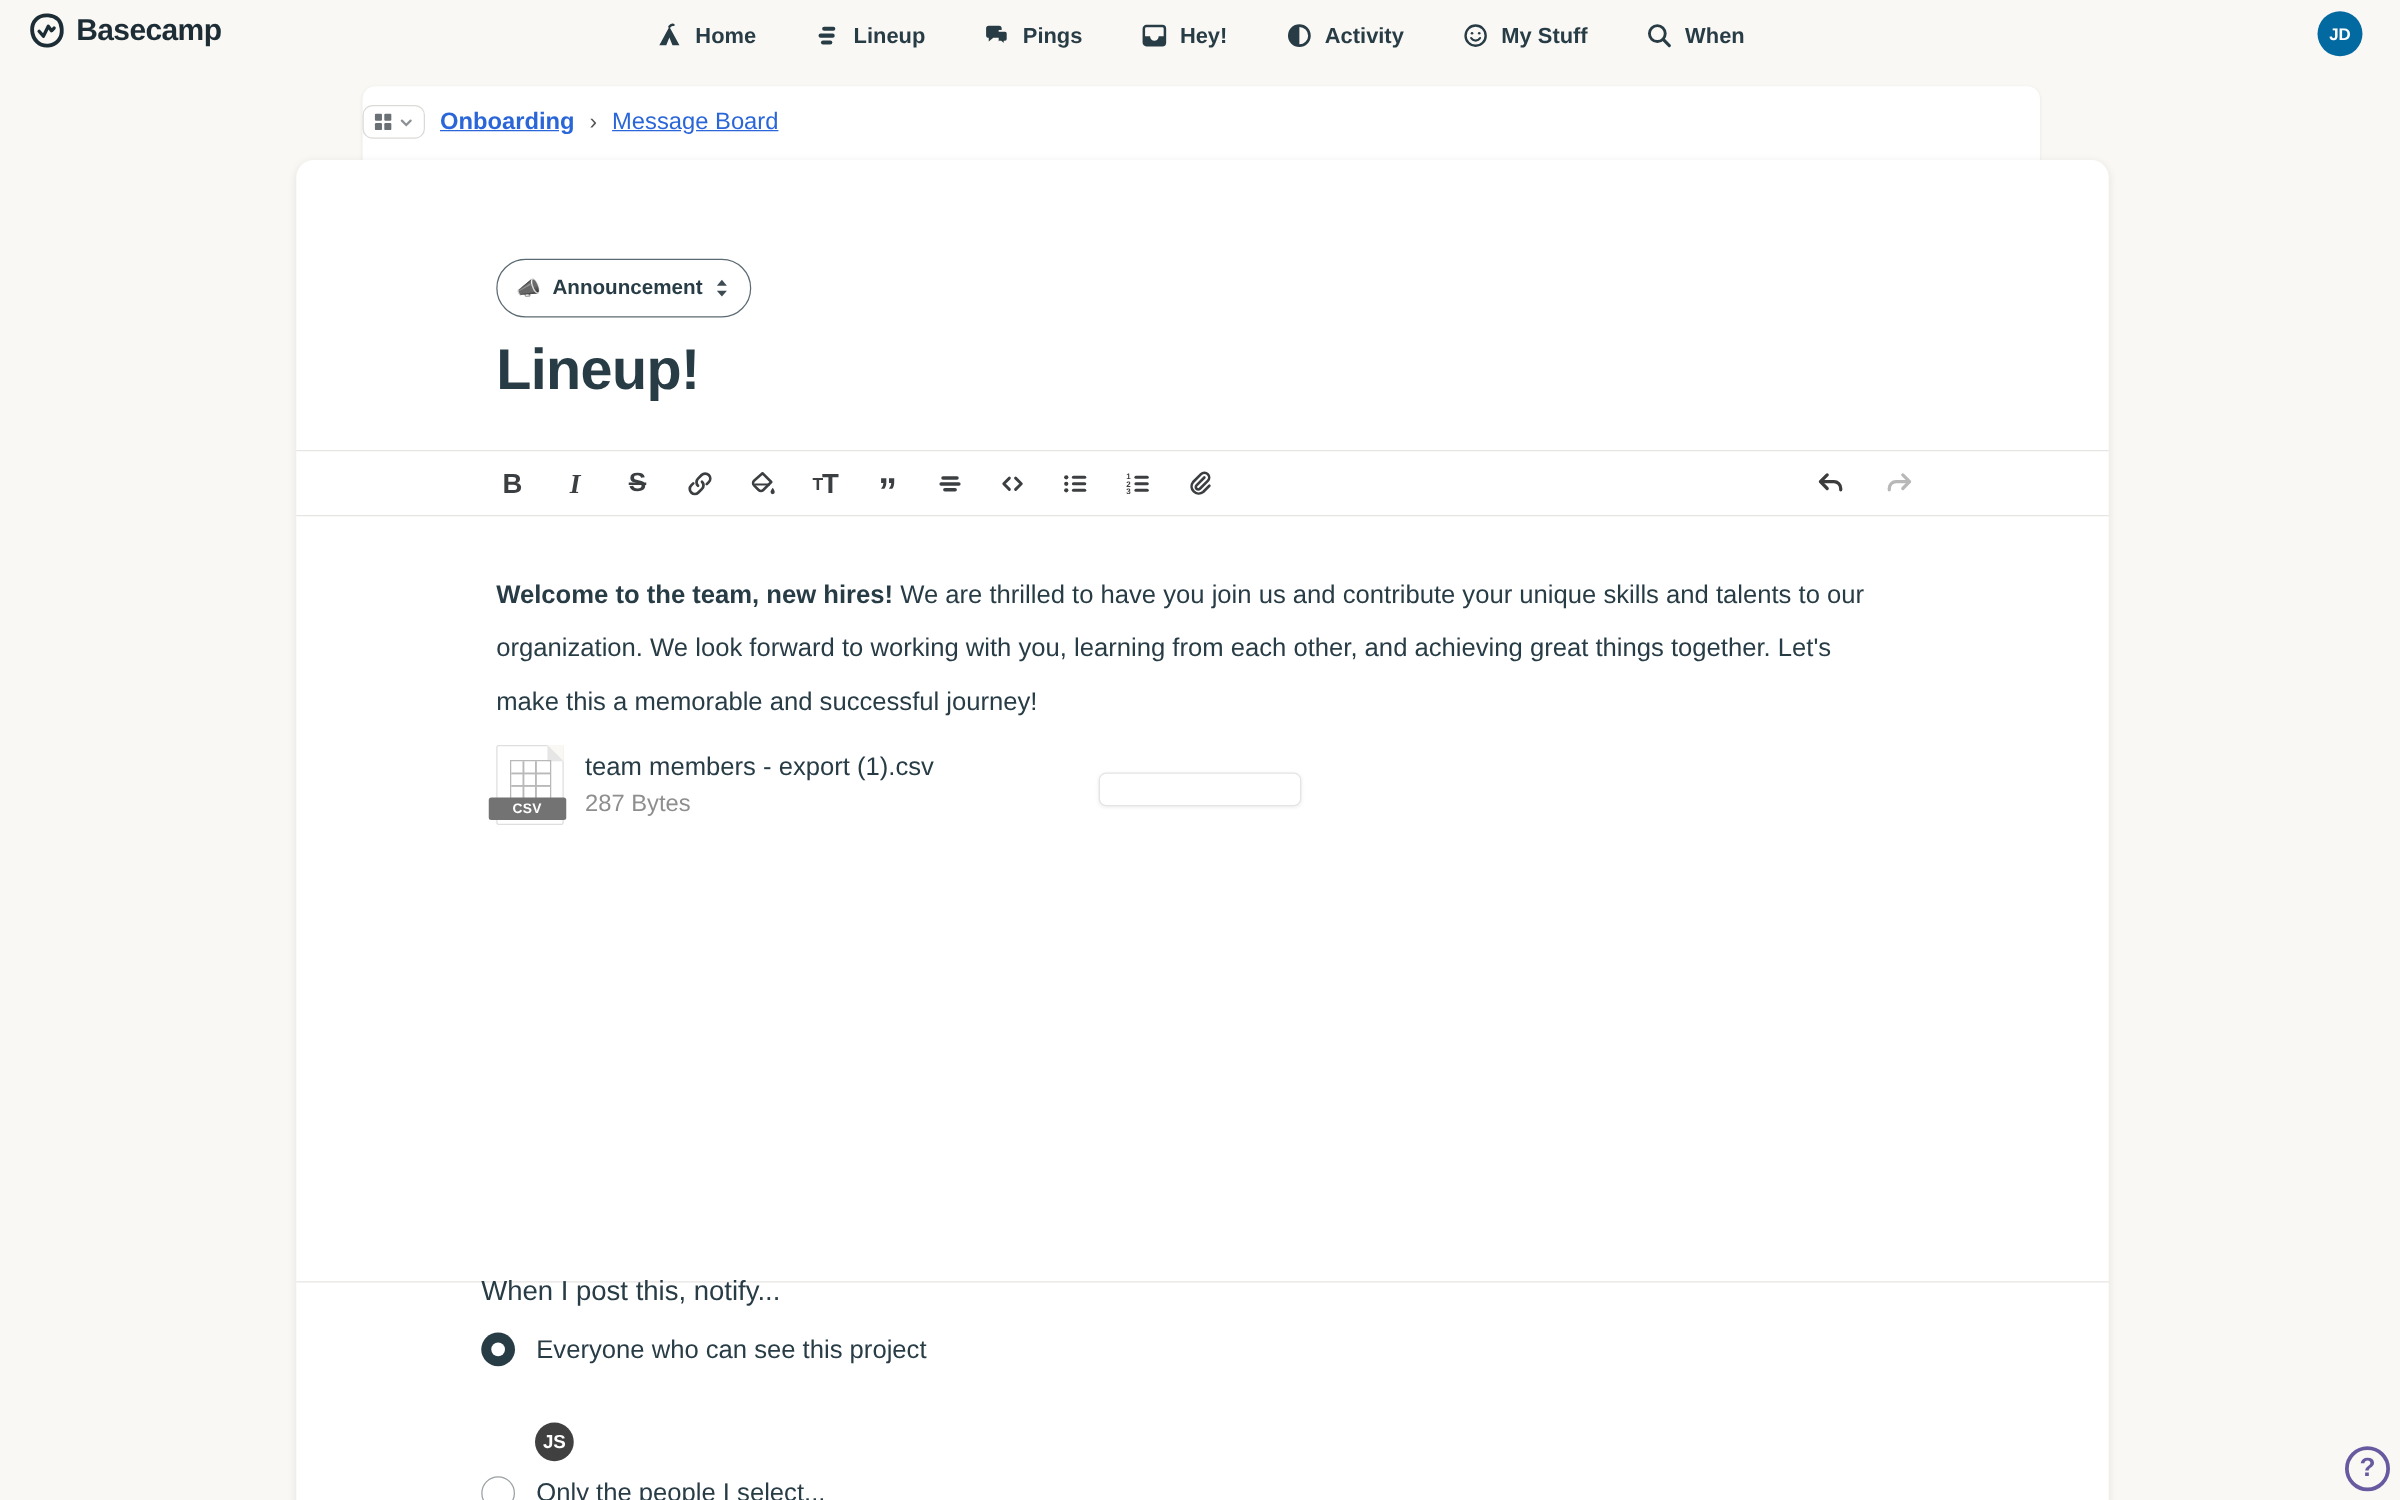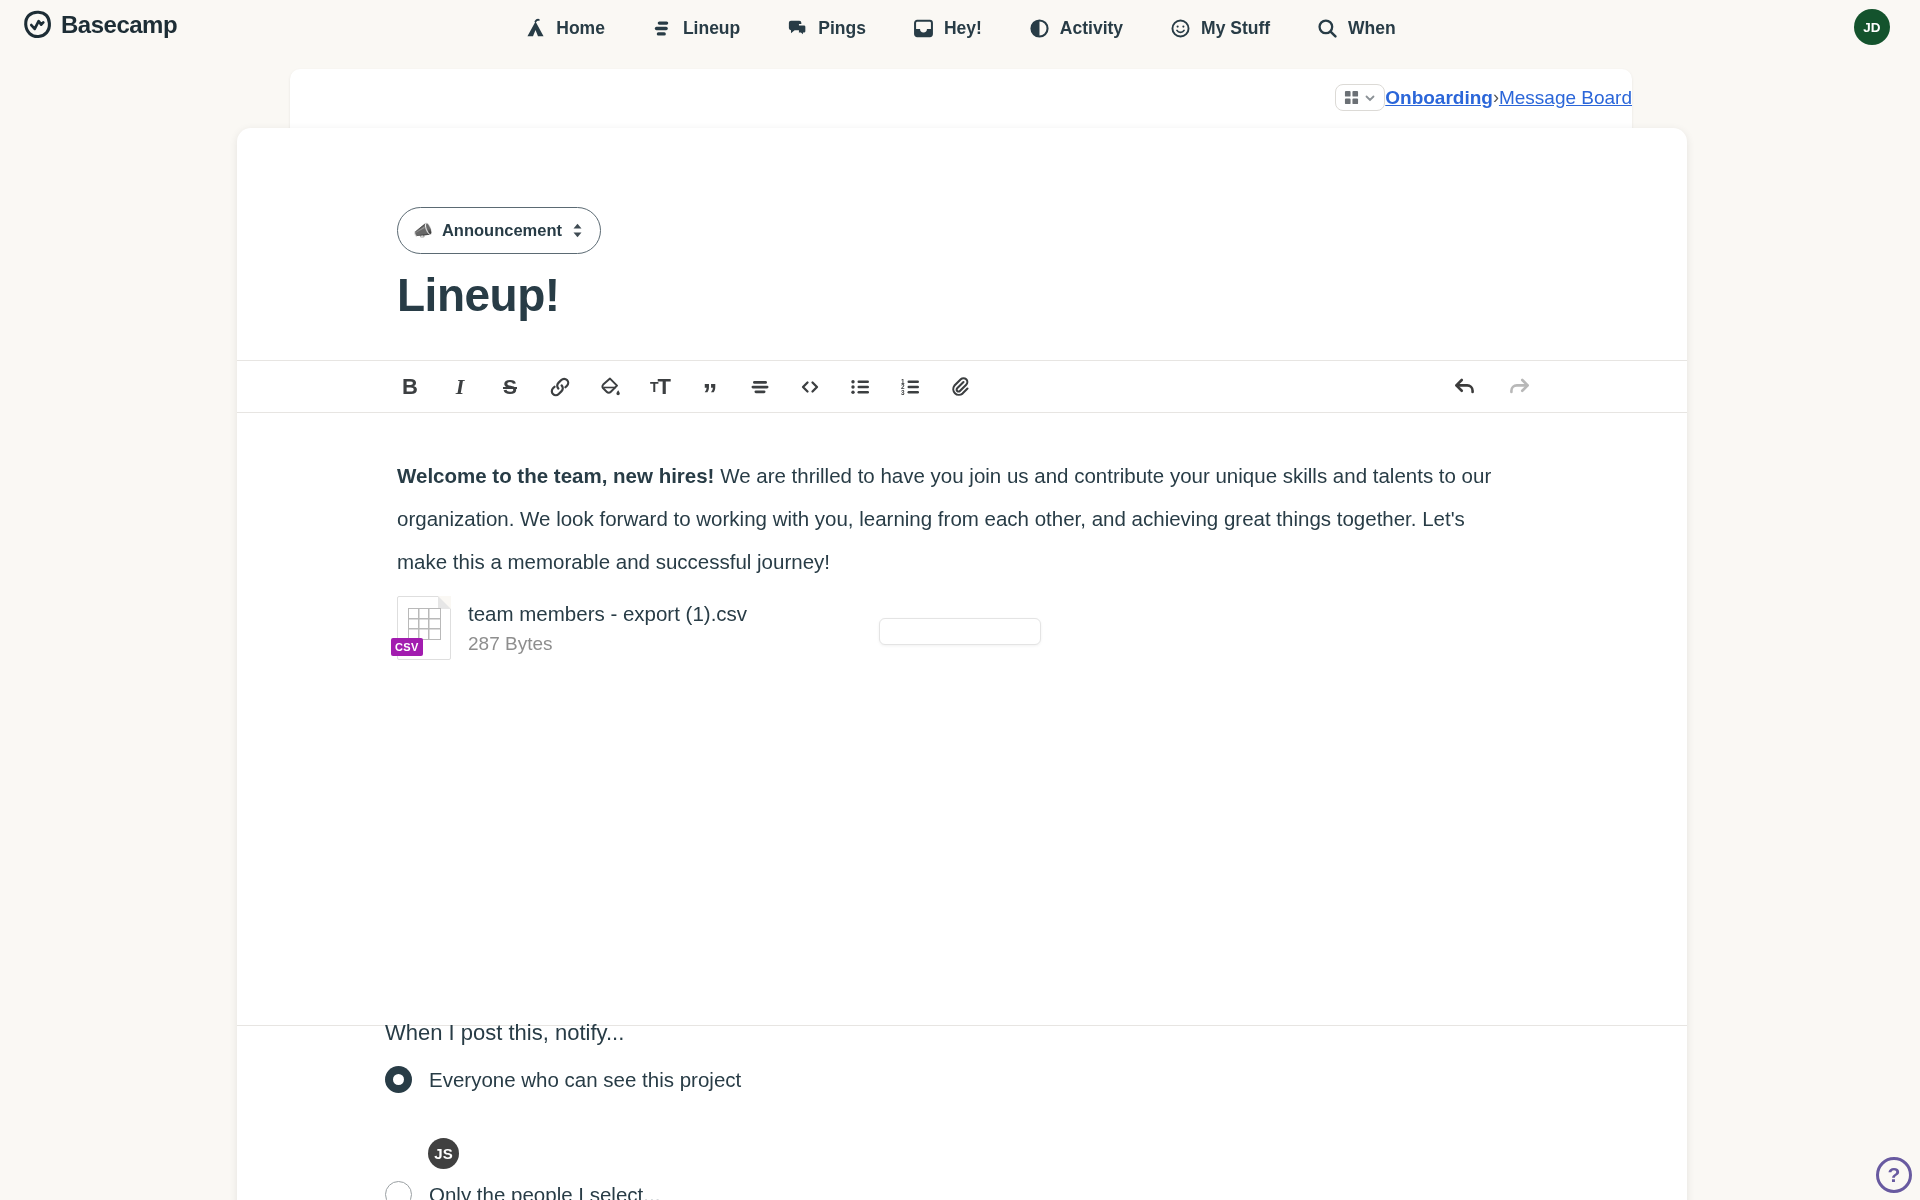--- a/index.html
+++ b/index.html
@@ -13,28 +13,28 @@
   }
   svg { display:block; }
 
   
   .topnav { position:absolute; top:0; left:0; width:1920px; height:56px; }
   .brand { position:absolute; left:22px; top:9px; display:flex; align-items:center; gap:8px; cursor:pointer; }
   .brand-name { font-size:24px; font-weight:800; color:#1d2d35; letter-spacing:-0.5px; }
   .nav-items { position:absolute; left:0; top:0; width:100%; height:56px; display:flex; justify-content:center; align-items:center; gap:46px; }
   .nav-item { display:flex; align-items:center; gap:9px; font-size:17.5px; font-weight:700; color:#283c46; cursor:pointer; }
   .avatar { border-radius:50%; color:#fff; font-weight:700; display:flex; align-items:center; justify-content:center; }
-  .avatar-jd { position:absolute; right:30px; top:9px; width:36px; height:36px; background:#14532d; font-size:13.5px; cursor:pointer; }
+  .avatar-jd { position:absolute; right:30px; top:9px; width:36px; height:36px; background:#0369a1; font-size:13.5px; cursor:pointer; }
 
   
   .crumb-card {
     position:absolute; left:290px; top:69px; width:1342px; height:90px;
     background:#fff; border-radius:10px; box-shadow:0 1px 3px rgba(0,0,0,.08);
   }
-  .crumb-row { display:flex; align-items:center; justify-content:flex-end; gap:0; padding-top:15px; }
+  .crumb-row { display:flex; align-items:center; justify-content:flex-start; gap:12px; padding-top:15px; }
   .crumb-switcher {
     display:flex; align-items:center; gap:5px; padding:5px 8px;
     border:1px solid #dcdad6; border-radius:8px; background:#fff; cursor:pointer;
   }
   .crumb-link { font-size:19px; color:#2b66d9; text-decoration:underline; cursor:pointer; }
   .crumb-link.bold { font-weight:700; }
   .crumb-sep { font-size:18px; color:#555; }
 
   
   .main-card {
@@ -79,22 +79,22 @@
   .csv-grid {
     position:absolute; left:10px; top:11px; width:33px; height:32px;
     border:1.5px solid #b9b9b9;
     background:
       linear-gradient(#b9b9b9,#b9b9b9) 0 9px/100% 1.5px no-repeat,
       linear-gradient(#b9b9b9,#b9b9b9) 0 19px/100% 1.5px no-repeat,
       linear-gradient(90deg,#b9b9b9,#b9b9b9) 9px 0/1.5px 100% no-repeat,
       linear-gradient(90deg,#b9b9b9,#b9b9b9) 19px 0/1.5px 100% no-repeat;
   }
   .csv-badge {
-    position:absolute; left:-7px; bottom:3px; background:#a21caf; color:#fff;
-    font-size:11px; font-weight:800; padding:3px 4px; border-radius:2px; letter-spacing:.3px;
+    position:absolute; left:-7px; bottom:3px; background:#737373; color:#fff;
+    font-size:11px; font-weight:800; padding:3px 19px; border-radius:2px; letter-spacing:.3px;
   }
   .file-name { font-size:20.5px; color:#283c46; }
   .file-size { font-size:19px; color:#8e8e8e; margin-top:7px; }
   .attach-popover {
     position:absolute; left:642px; top:490px; width:162px; height:27px;
     background:#fff; border:1px solid #e4e4e4; border-radius:6px; box-shadow:0 1px 3px rgba(0,0,0,.06);
   }
 
   
   .notify-divider { position:absolute; left:0; top:897px; width:100%; height:1px; background:#e7e5e2; }

